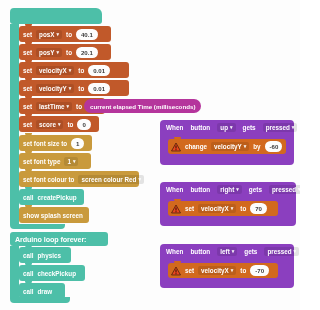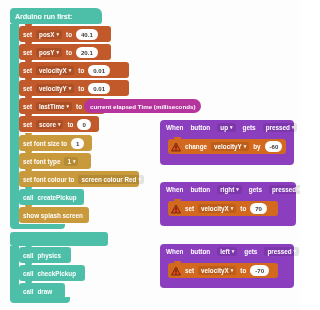--- a/index.html
+++ b/index.html
@@ -152,21 +152,20 @@
     border-radius: 0 0 3px 3px;
   }
   .warn { width: 10px; height: 10px; flex: 0 0 auto; display:block; }
 </style>
 </head>
 <body>
 
 <div id="canvas">
 
   <div class="hat" style="left:10px; top:8px; width:92px; height:16px;"></div>
-  <div class="hat-title" style="left:15px; top:12px;">Arduino run first:</div>
   <div class="spine" style="left:10px; top:24px; width:9px; height:200px;"></div>
 
   <div class="stmt orange" style="left:19px; top:26px; width:92px;">
     <span class="plain">set</span>
     <span class="dd">
       <span>posX</span>
       <span class="arrow">▾</span>
     </span>
     <span class="plain">to</span>
     <span class="oval">40.1</span>
@@ -248,20 +247,21 @@
     <span class="plain">createPickup</span>
   </div>
 
   <div class="stmt gold" style="left:19px; top:207px; width:70px;">
     <span class="plain">show splash screen</span>
   </div>
 
   <div class="foot" style="left:10px; top:224px; width:55px; height:5px;"></div>
 
   <div class="hat" style="left:10px; top:232px; width:98px; height:14px; border-radius:3px;"></div>
+  <div class="hat-title" style="left:15px; top:235px;">Arduino loop forever:</div>
   <div class="spine" style="left:10px; top:246px; width:9px; height:51px;"></div>
 
   <div class="stmt teal" style="left:19px; top:247px; width:52px;">
     <span class="plain">call</span>
     <span class="plain">physics</span>
   </div>
 
   <div class="stmt teal" style="left:19px; top:265px; width:66px;">
     <span class="plain">call</span>
     <span class="plain">checkPickup</span>

